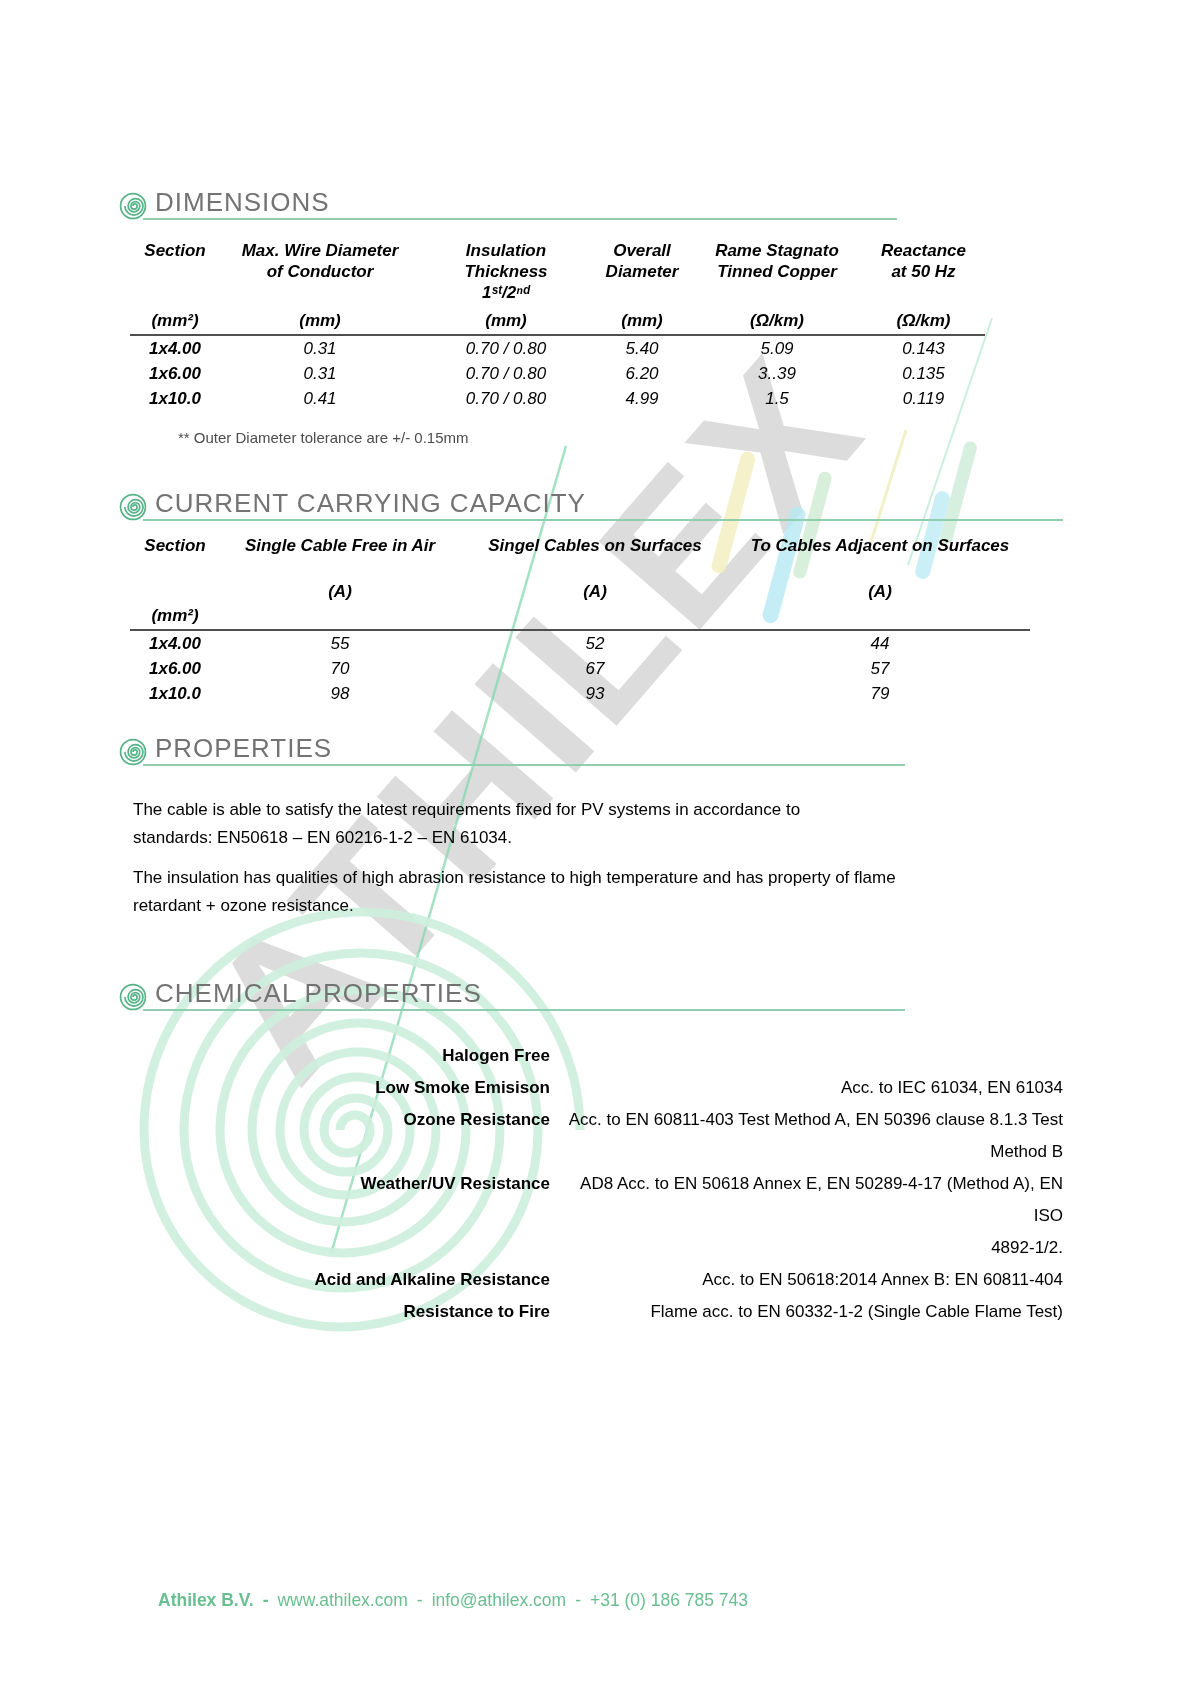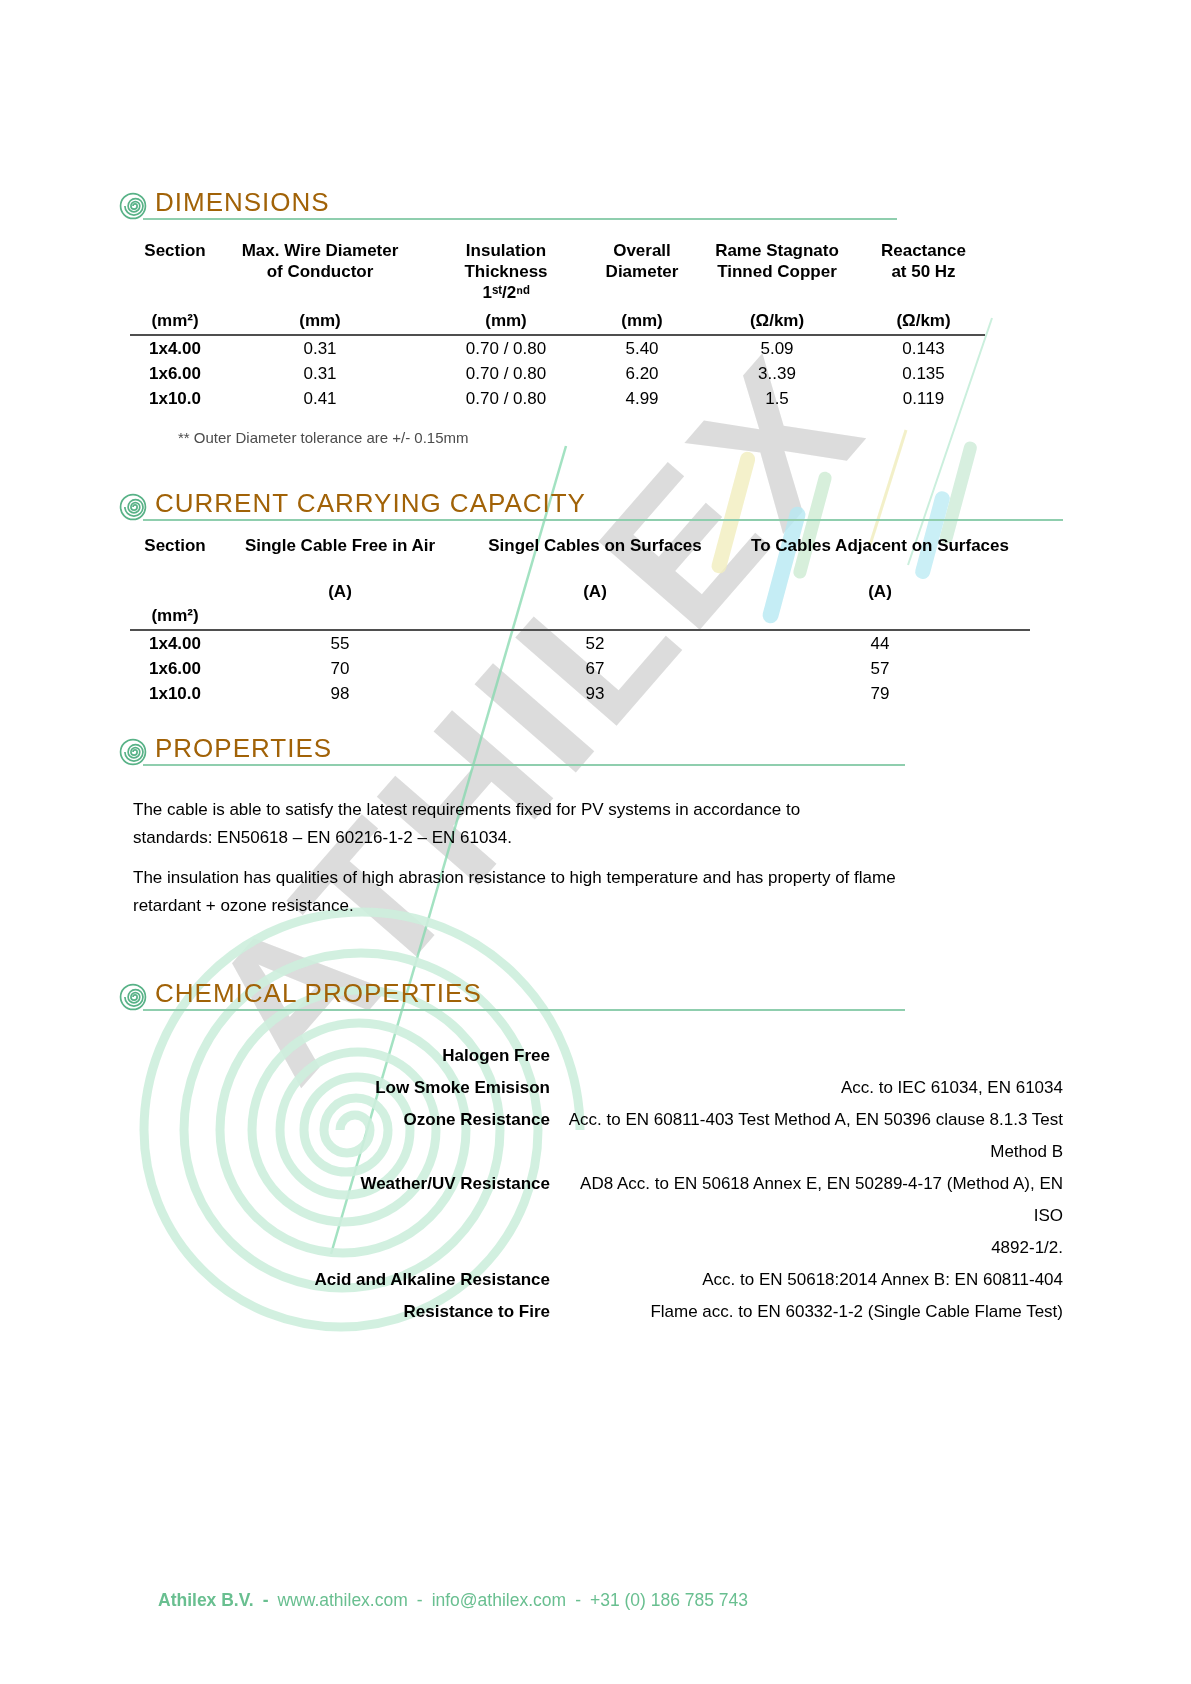--- a/index.html
+++ b/index.html
@@ -7,28 +7,28 @@
     position:relative;width:1191px;height:1684px;background:#ffffff;
     font-family:"Liberation Sans","DejaVu Sans",sans-serif;color:#000;
     overflow:hidden;margin:0 auto;
   }
   .wm{position:absolute;left:0;top:0;width:1191px;height:1684px;pointer-events:none;}
   
   .heading{position:absolute;left:117px;height:34px;}
   .heading .h-icon{position:absolute;left:0;top:2px;}
   .heading .h-txt{
     position:absolute;left:38px;top:0;font-size:26px;line-height:28px;
-    letter-spacing:1px;color:#a16207;white-space:nowrap;
+    letter-spacing:1px;color:#737373;white-space:nowrap;
   }
   .heading .h-rule{position:absolute;left:26px;top:30px;height:2px;background:#8fceae;}
   
   table{border-collapse:collapse;table-layout:fixed;}
   .dtab{position:absolute;left:130px;top:240px;width:855px;}
   .ctab{position:absolute;left:130px;top:536px;width:900px;}
-  th,td{padding:0;text-align:center;font-size:17px;}
+  th,td{padding:0;text-align:center;font-size:17px;font-style:italic;}
   .names th{font-weight:bold;line-height:21px;vertical-align:top;white-space:pre-line;}
   .units th{font-weight:bold;padding:8px 0 3px 0;border-bottom:2px solid #4f4f4f;}
   .ctab .names th{line-height:20px;}
   .ctab .arow th{font-weight:bold;padding-top:26px;padding-bottom:2px;}
   .ctab .mmrow th{font-weight:bold;padding:2px 0 3px 0;border-bottom:2px solid #4f4f4f;}
   tbody td{height:25px;vertical-align:middle;}
   td.sec{font-weight:bold;}
   
   .footnote{position:absolute;left:133px;top:429px;font-size:15px;color:#4c4c4c;margin-left:45px;}
   .para{position:absolute;left:133px;width:880px;font-size:17px;line-height:28px;white-space:pre-line;}

